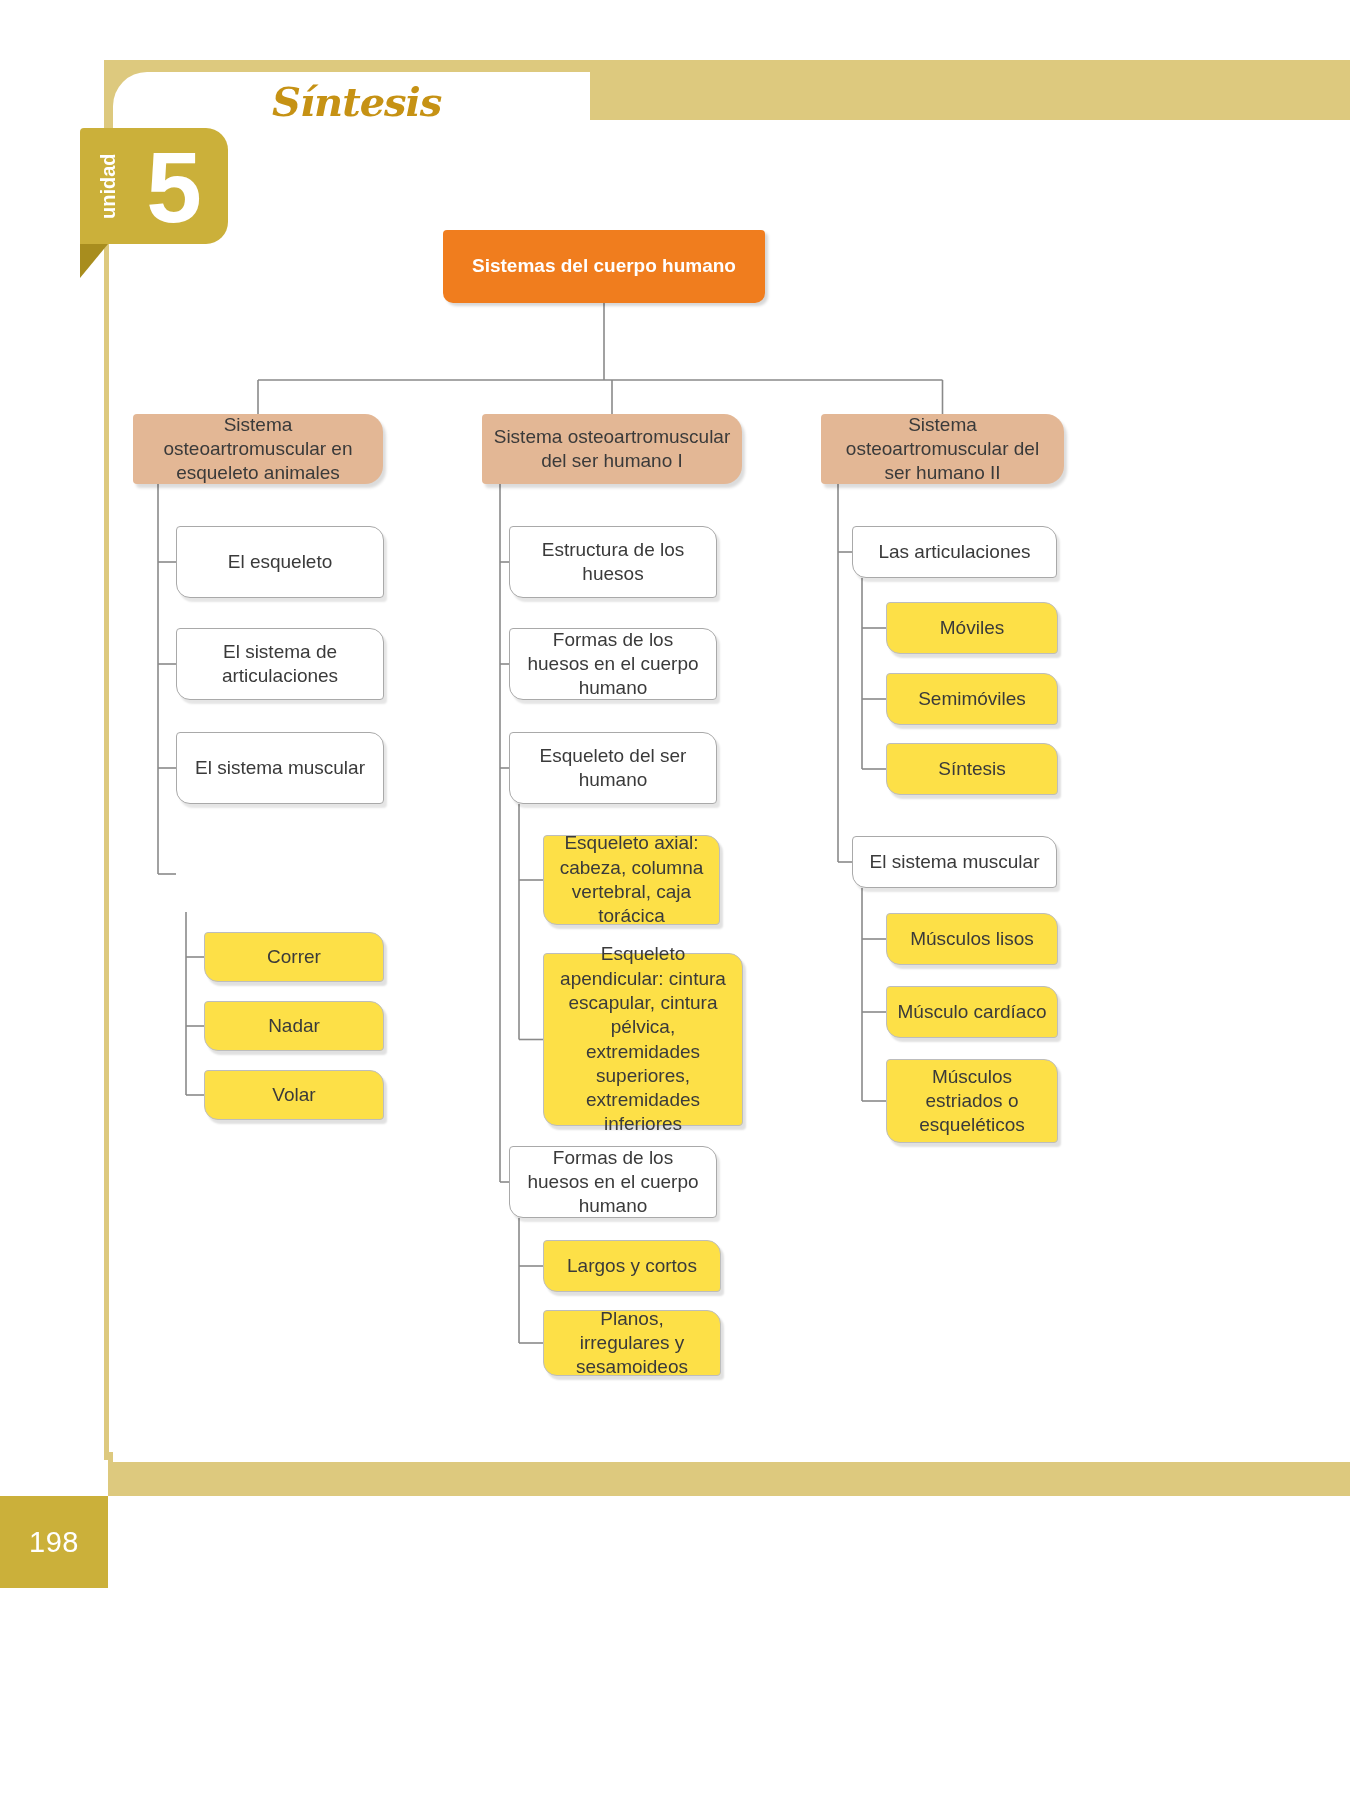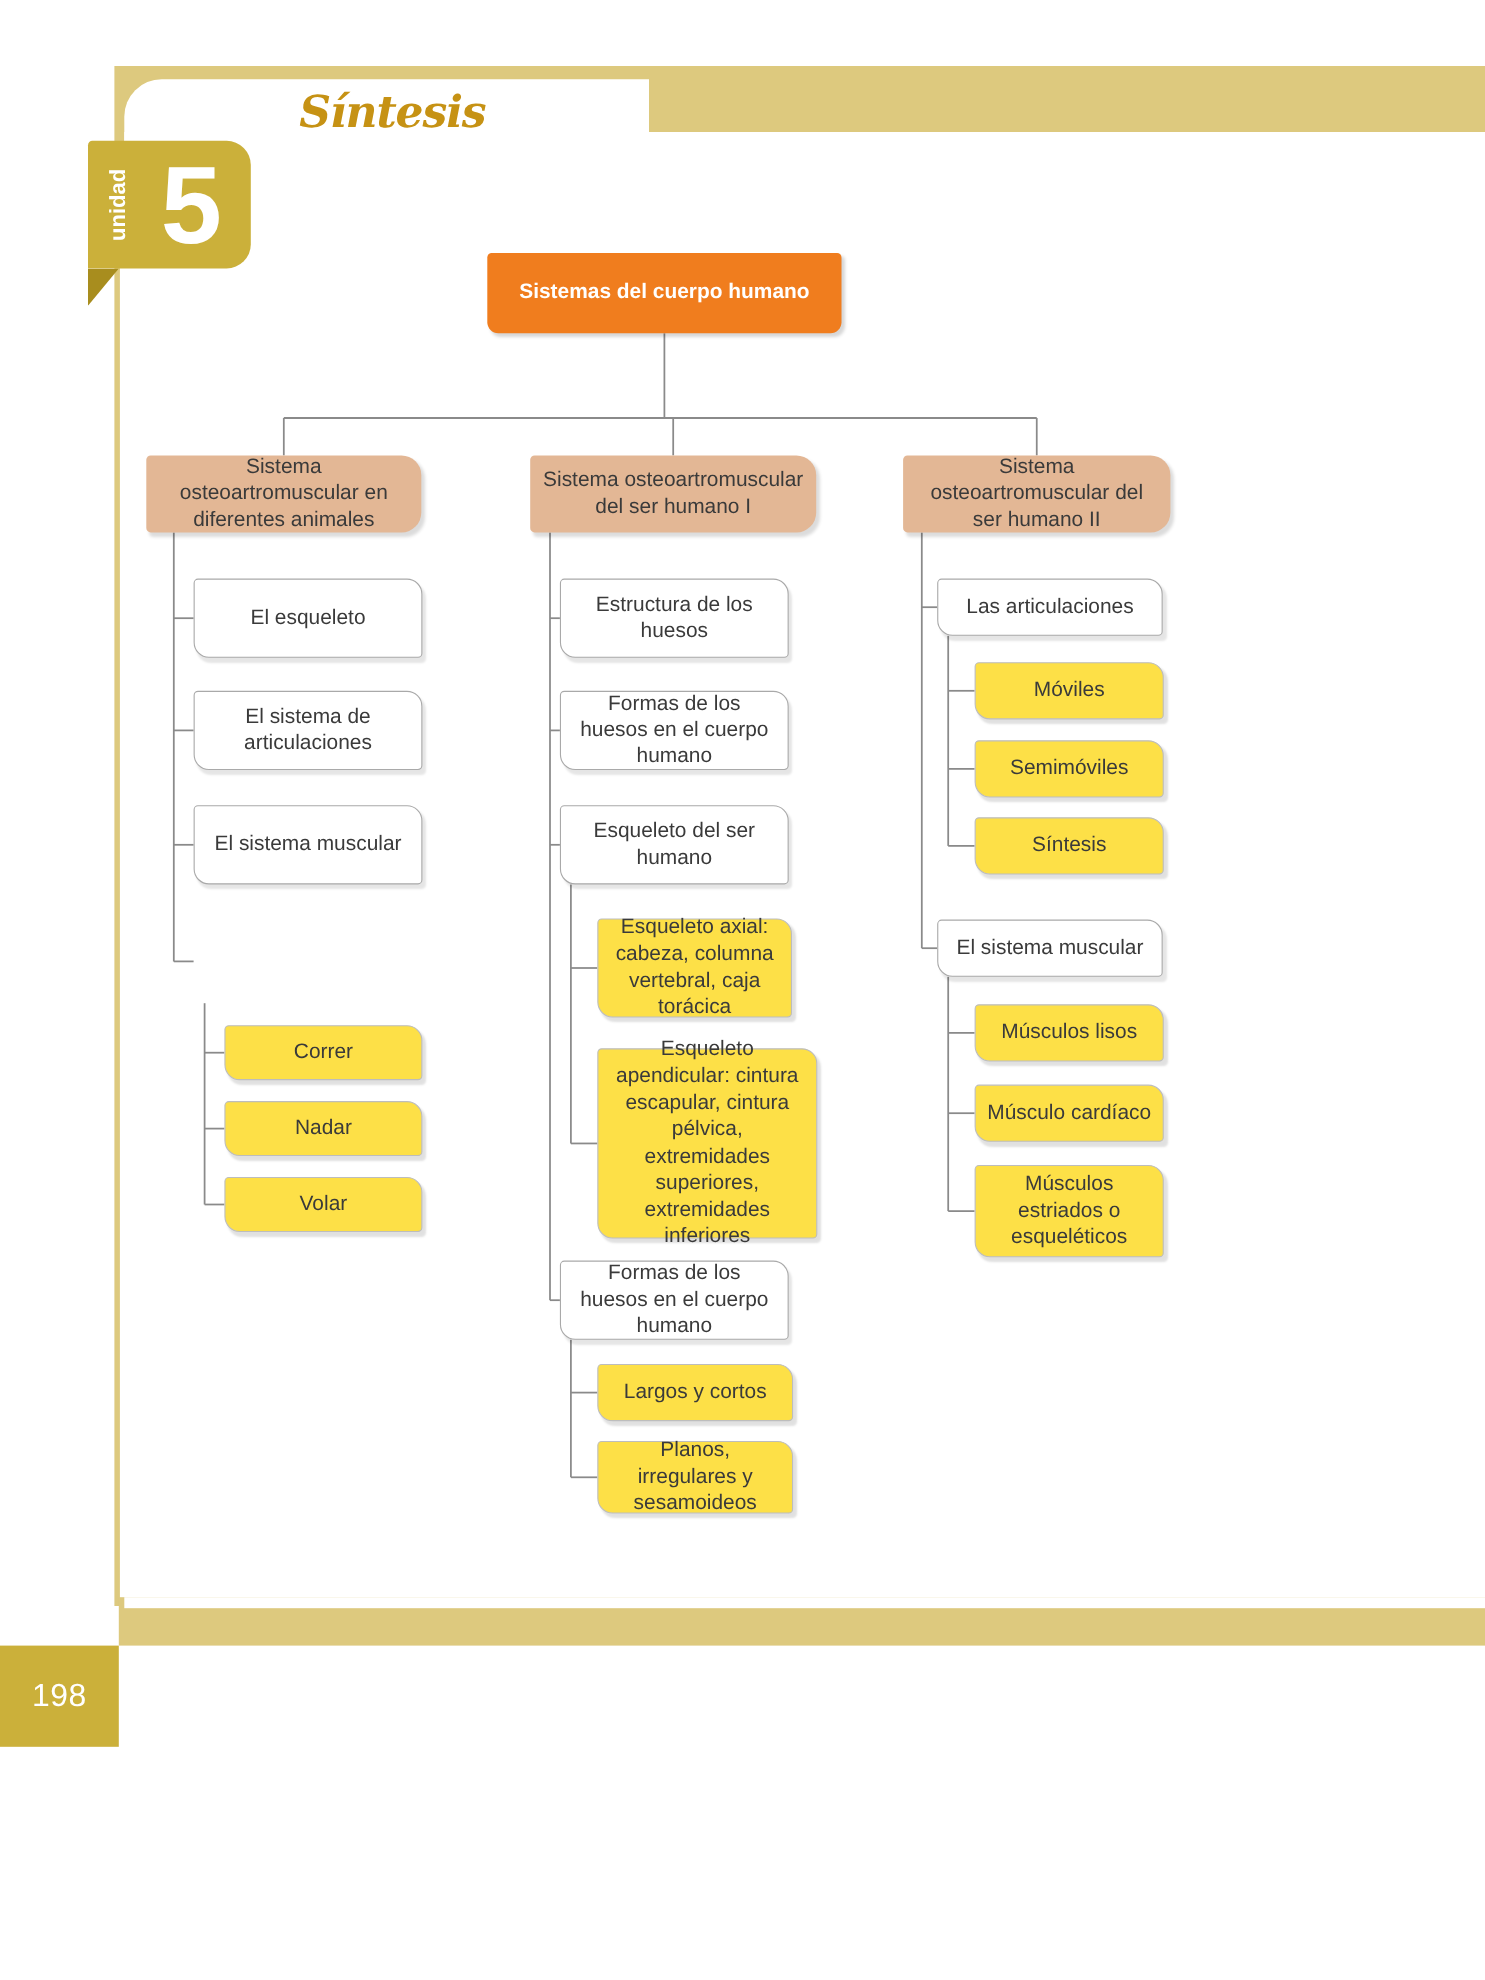--- a/index.html
+++ b/index.html
@@ -134,21 +134,21 @@
         <line x1="862" y1="769" x2="886" y2="769" stroke="#8a8a8a" stroke-width="1.6"></line>
         <line x1="838" y1="862" x2="852" y2="862" stroke="#8a8a8a" stroke-width="1.6"></line>
         <line x1="862" y1="939" x2="886" y2="939" stroke="#8a8a8a" stroke-width="1.6"></line>
         <line x1="862" y1="1012" x2="886" y2="1012" stroke="#8a8a8a" stroke-width="1.6"></line>
         <line x1="862" y1="1101" x2="886" y2="1101" stroke="#8a8a8a" stroke-width="1.6"></line>
         <line x1="838" y1="484" x2="838" y2="862" stroke="#8a8a8a" stroke-width="1.6"></line>
         <line x1="862" y1="578" x2="862" y2="769" stroke="#8a8a8a" stroke-width="1.6"></line>
         <line x1="862" y1="888" x2="862" y2="1101" stroke="#8a8a8a" stroke-width="1.6"></line>
       </svg>
   <div class="node root" style="left: 443px; top: 230px; width: 322px; height: 73px; padding: 4px 10px;">Sistemas del cuerpo humano</div>
-      <div class="node lvl2" style="left: 133px; top: 414px; width: 250px; height: 70px; padding: 4px 10px;">Sistema osteoartromuscular en diferentes animales</div>
+      <div class="node lvl2" style="left: 133px; top: 414px; width: 250px; height: 70px; padding: 4px 10px;">Sistema osteoartromuscular en esqueleto animales</div>
       <div class="node lvl3" style="left: 176px; top: 526px; width: 208px; height: 72px; padding: 4px 10px;">El esqueleto</div>
       <div class="node lvl3" style="left: 176px; top: 628px; width: 208px; height: 72px; padding: 4px 10px;">El sistema de articulaciones</div>
       <div class="node lvl3" style="left: 176px; top: 732px; width: 208px; height: 72px; padding: 4px 10px;">El sistema muscular</div>
       <div class="node lvl4" style="left: 204px; top: 932px; width: 180px; height: 50px; padding: 4px 10px;">Correr</div>
       <div class="node lvl4" style="left: 204px; top: 1001px; width: 180px; height: 50px; padding: 0 10px;">Nadar</div>
       <div class="node lvl4" style="left: 204px; top: 1070px; width: 180px; height: 50px; padding: 4px 10px;">Volar</div>
       <div class="node lvl2" style="left: 482px; top: 414px; width: 260px; height: 70px; padding: 4px 10px;">Sistema osteoartromuscular del ser humano I</div>
       <div class="node lvl3" style="left: 509px; top: 526px; width: 208px; height: 72px; padding: 4px 10px;">Estructura de los huesos</div>
       <div class="node lvl3" style="left: 509px; top: 628px; width: 208px; height: 72px; padding: 4px 10px;">Formas de los huesos en el cuerpo humano</div>
       <div class="node lvl3" style="left: 509px; top: 732px; width: 208px; height: 72px; padding: 4px 10px;">Esqueleto del ser humano</div>

